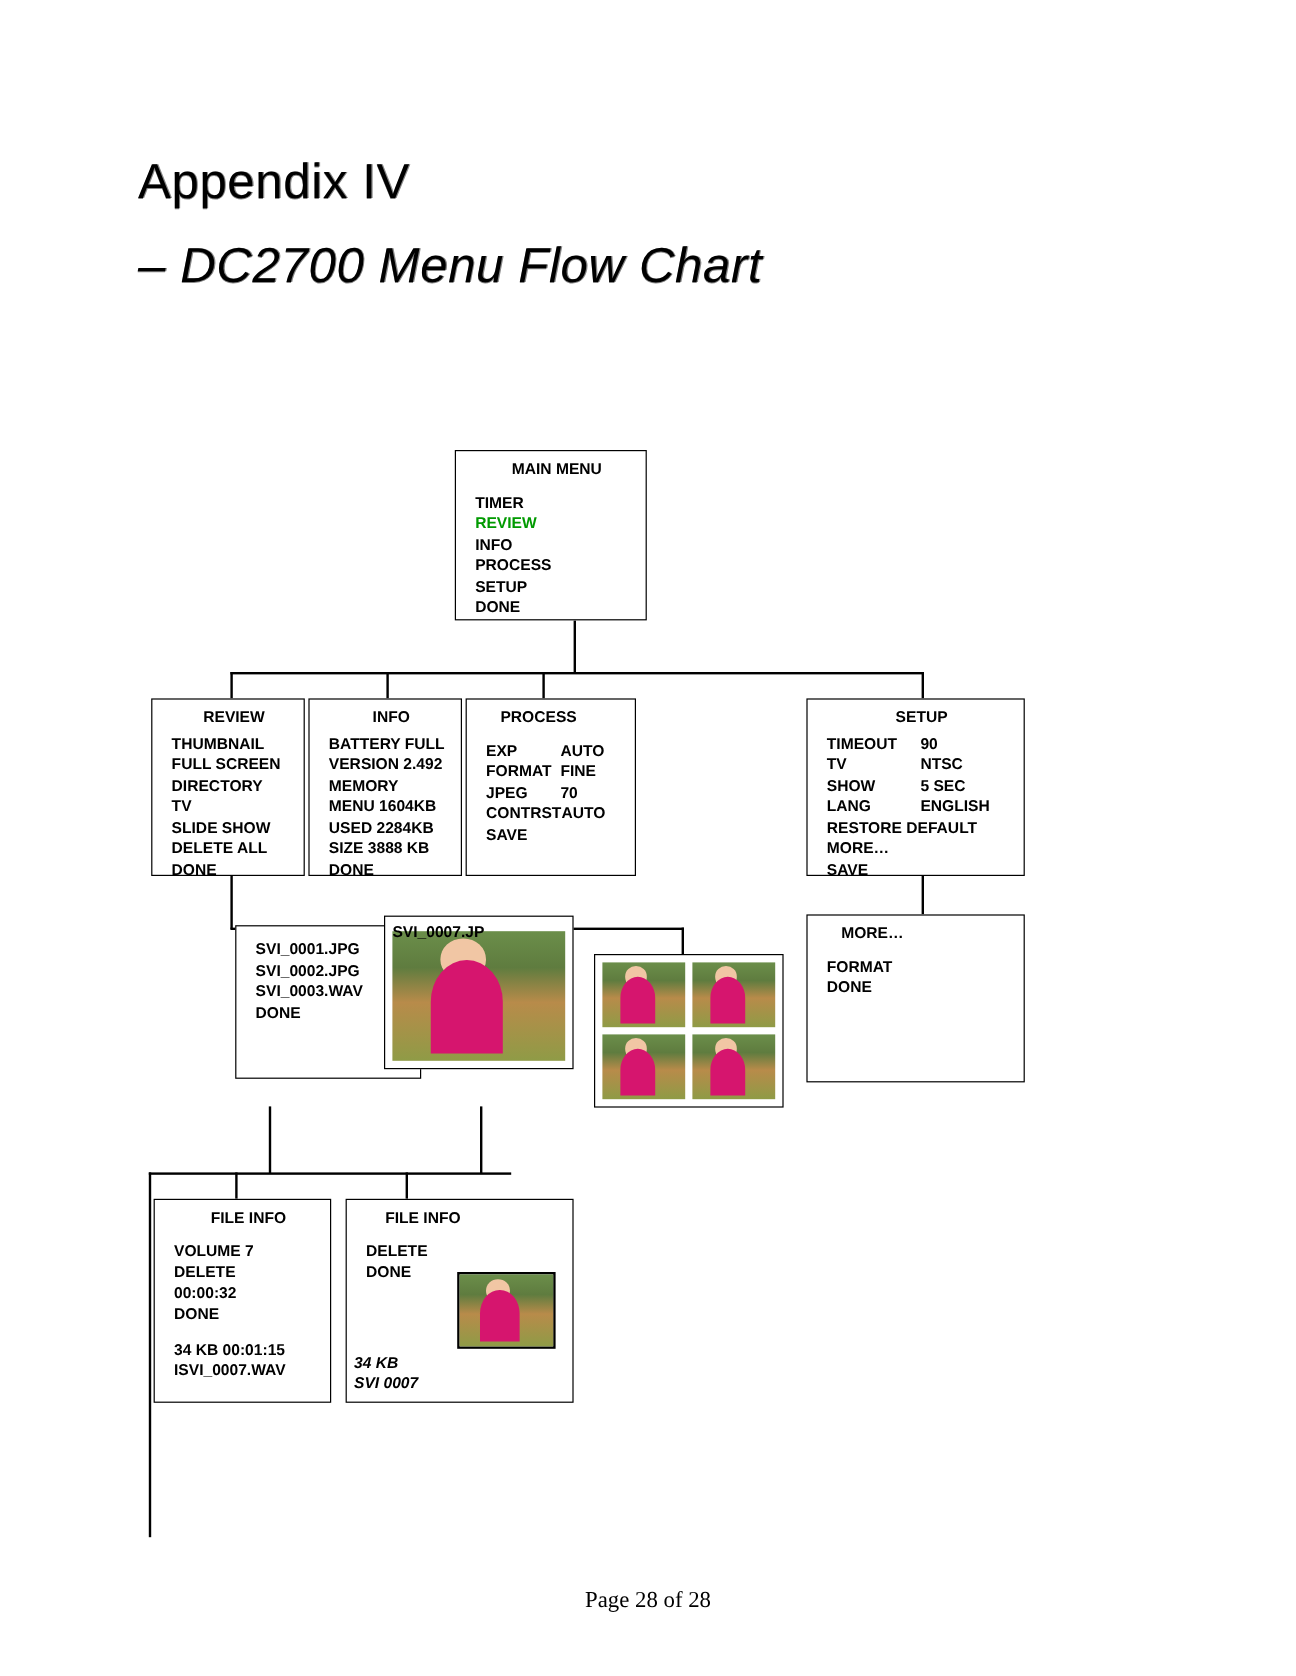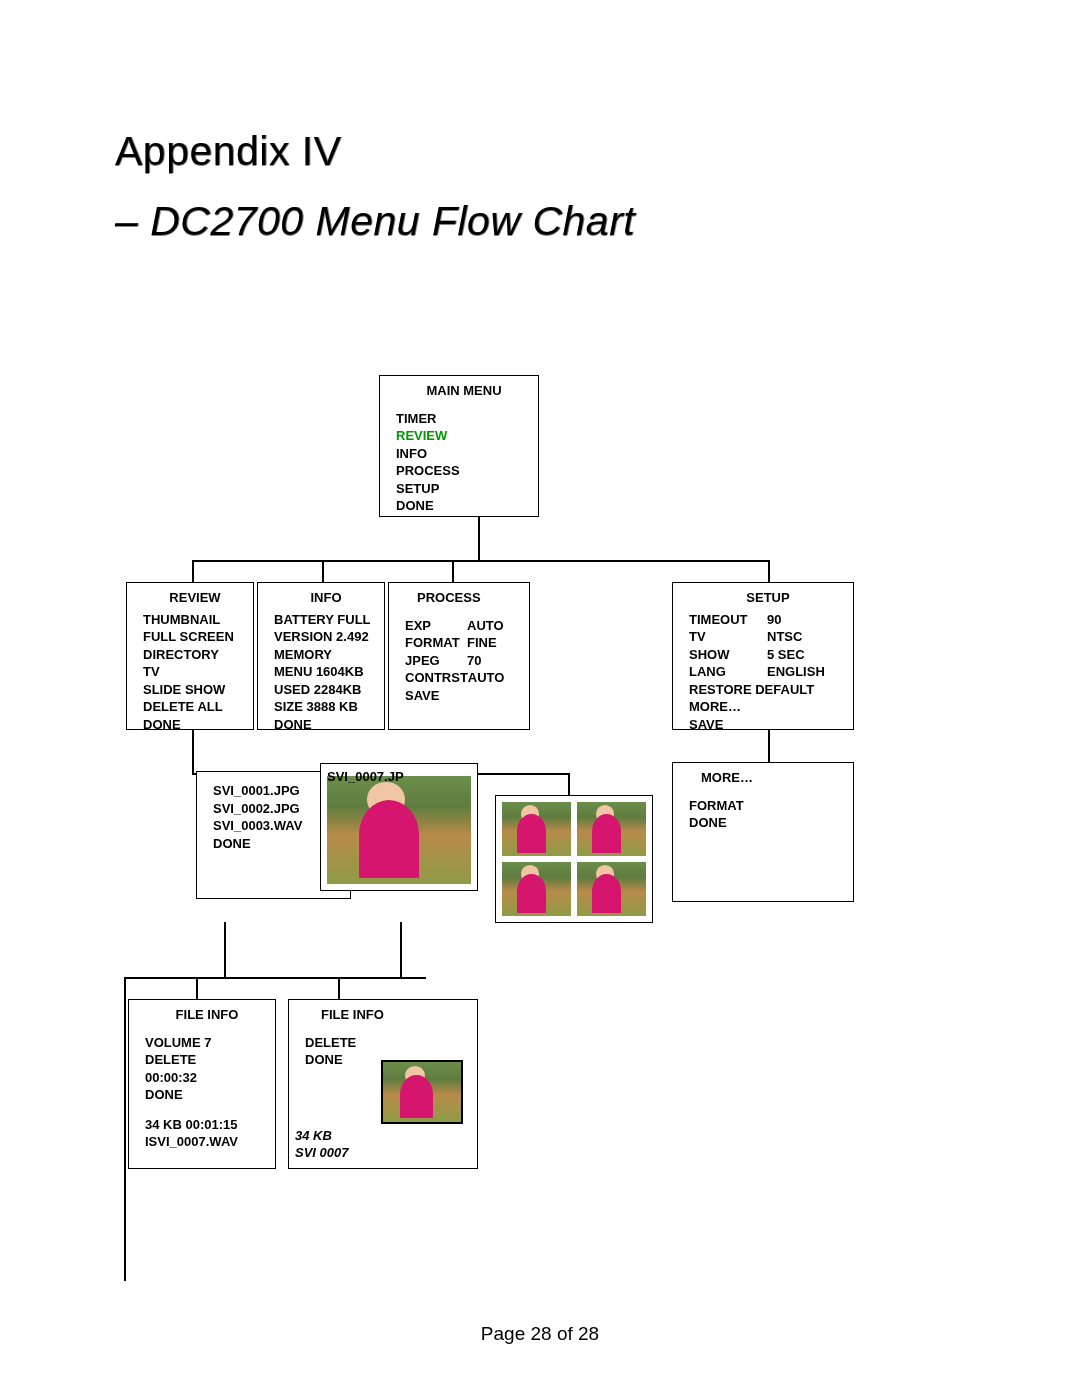--- a/index.html
+++ b/index.html
@@ -40,21 +40,21 @@
     letter-spacing: 0.5px;
     color: #000;
     text-shadow: 1px 0 0 #888, 0 1px 0 #888;
   }
   .footer {
     position: absolute;
     bottom: 52px;
     left: 0;
     right: 0;
     text-align: center;
-    font-family: Liberation Sans, sans-serif;
+    font-family: Liberation Serif, serif;
     font-size: 19px;
   }
 
   .box {
     position: absolute;
     border: 1.5px solid #000;
     background: #fff;
     font-size: 13px;
     font-weight: bold;
     line-height: 1.35;

